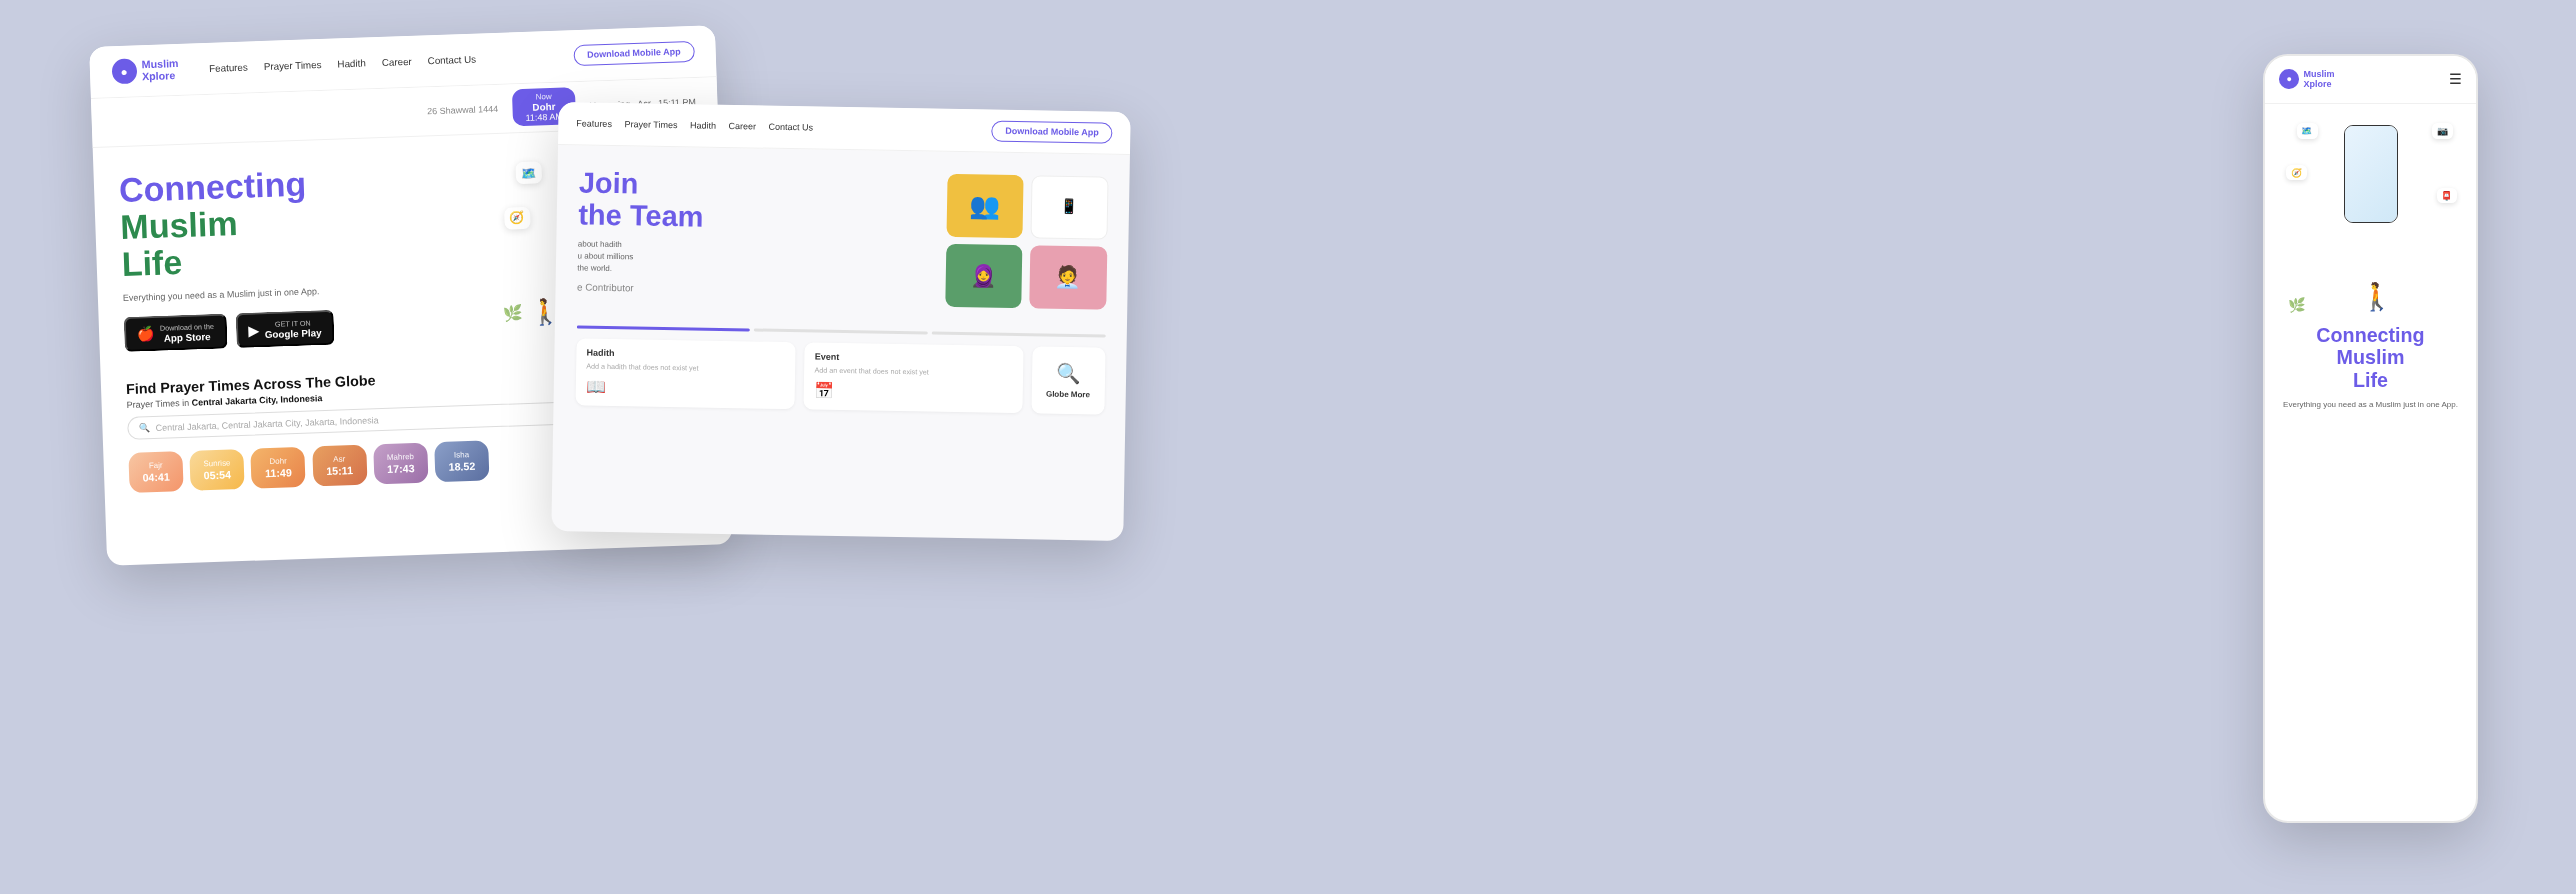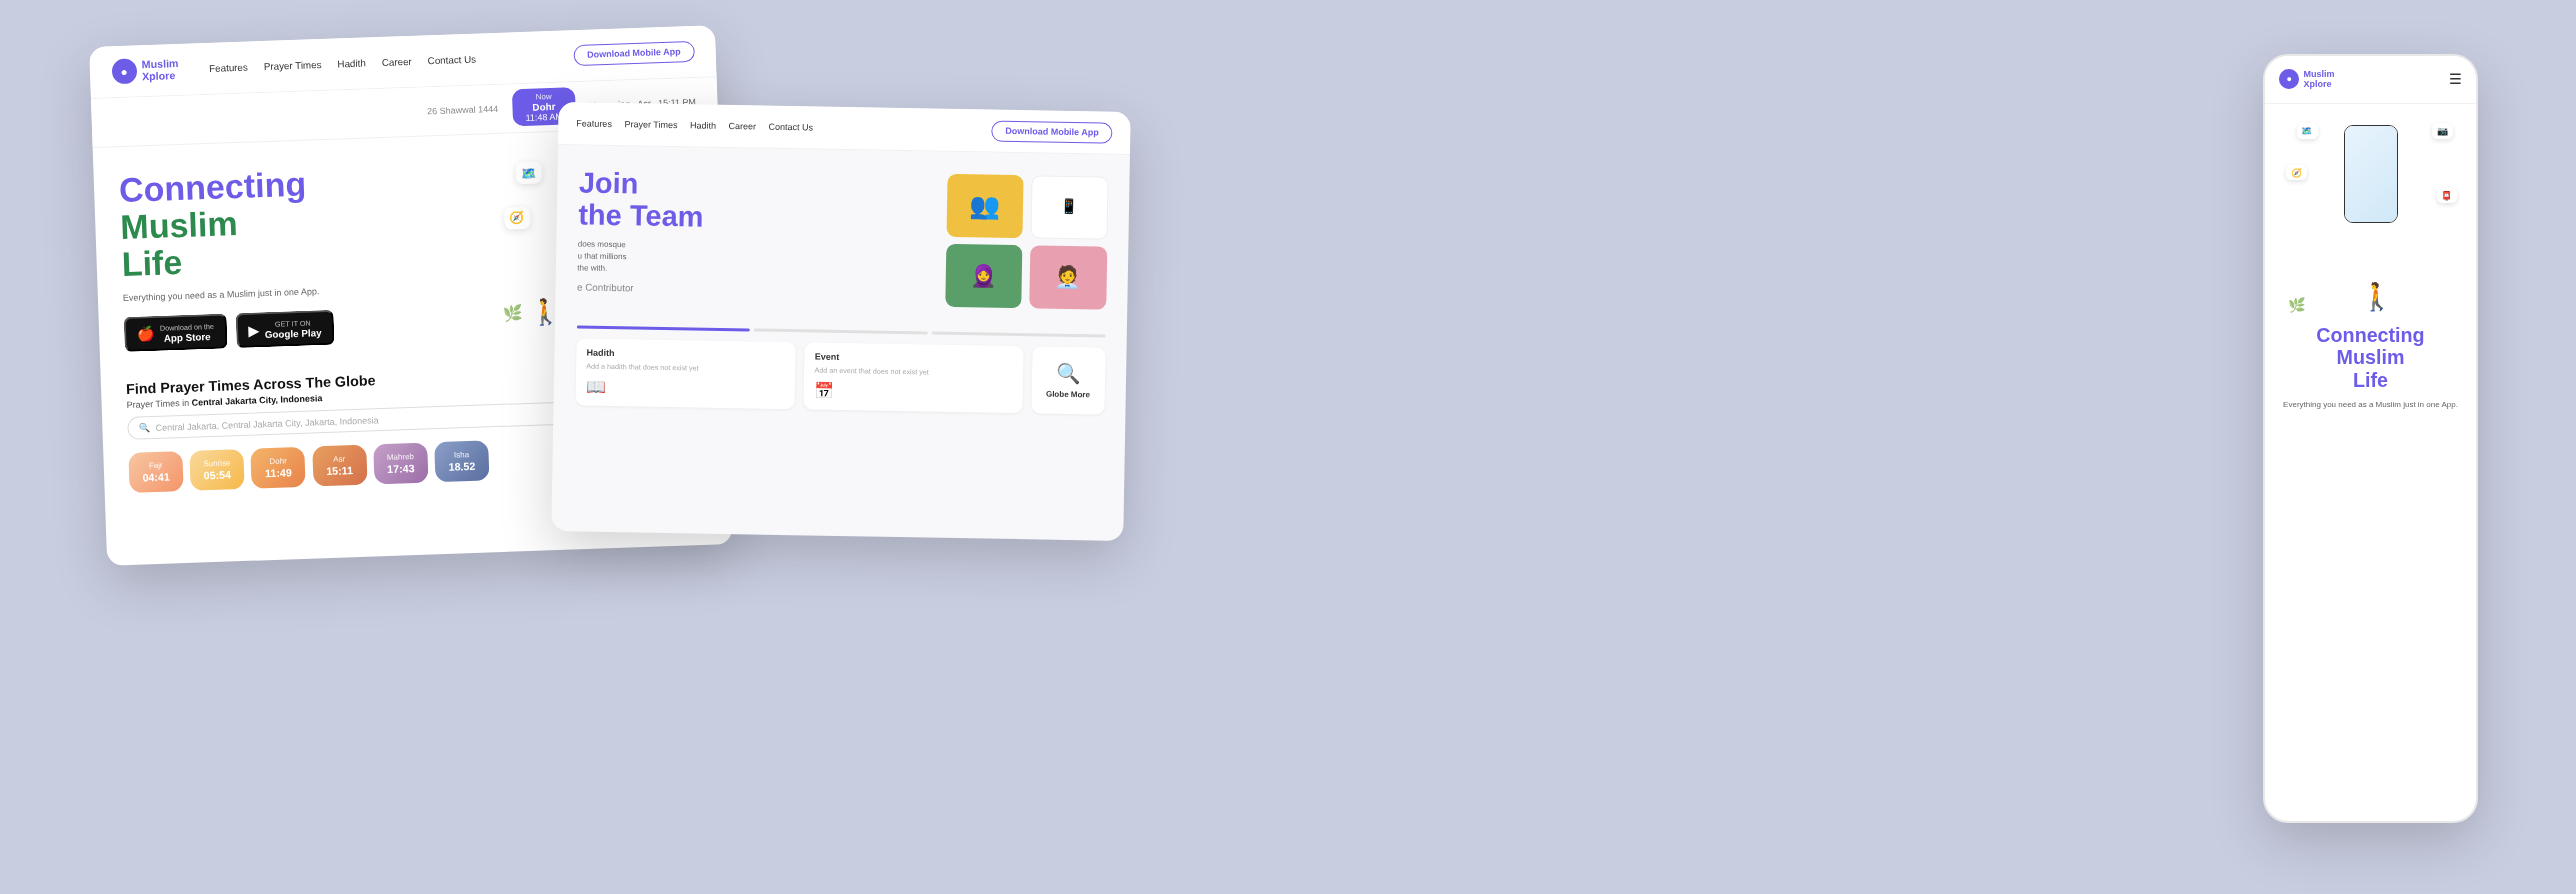--- a/index.html
+++ b/index.html
@@ -655,23 +655,23 @@
     </div>
     <div style="margin-left:auto">
       <button class="btn-download">Download Mobile App</button>
     </div>
   </div>
 
   <div class="screen2-hero">
     <div class="s2-left">
       <div class="s2-title">Join<br>the Team</div>
       <div class="s2-sub">
-        <span>does mosque</span><br>
-        <span>u that millions</span><br>
-        <span>the with.</span>
+        <span>about hadith</span><br>
+        <span>u about millions</span><br>
+        <span>the world.</span>
       </div>
       <div style="font-size:9.8px;color:#888;margin-top:7.2px">e Contributor</div>
     </div>
     <div class="s2-right">
       <div class="s2-card s2-c1">
         <span style="font-size:25px">👥</span>
       </div>
       <div class="s2-card s2-c2">
         <span style="font-size:14.3px;color:#aaa">📱</span>
       </div>

